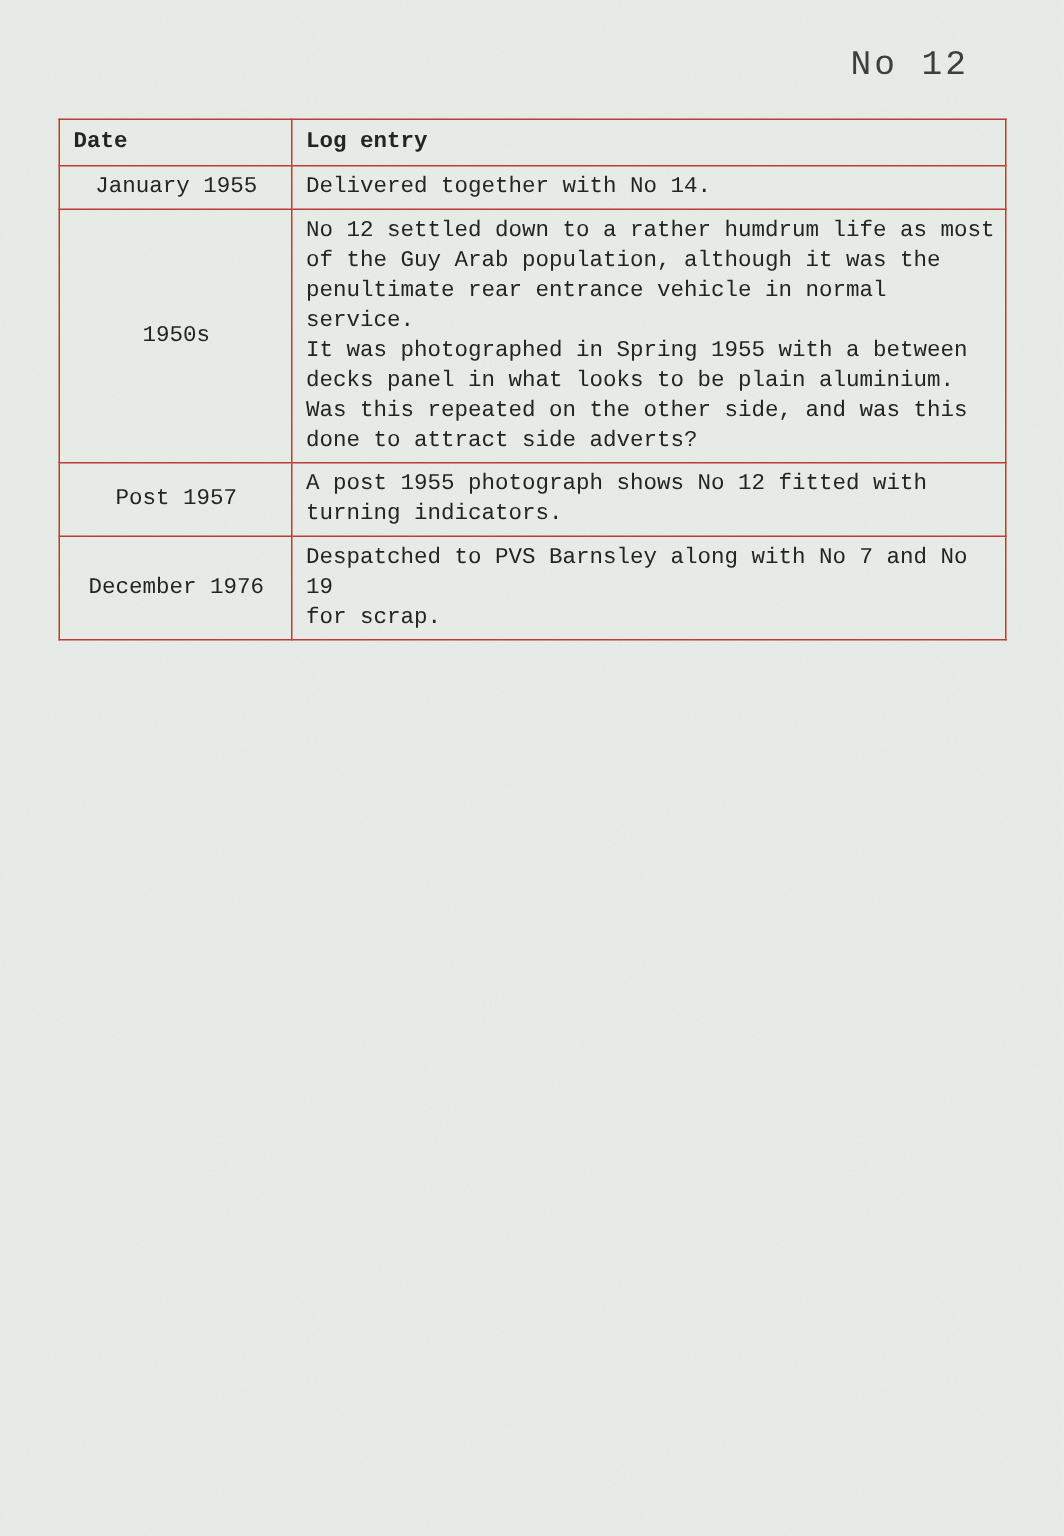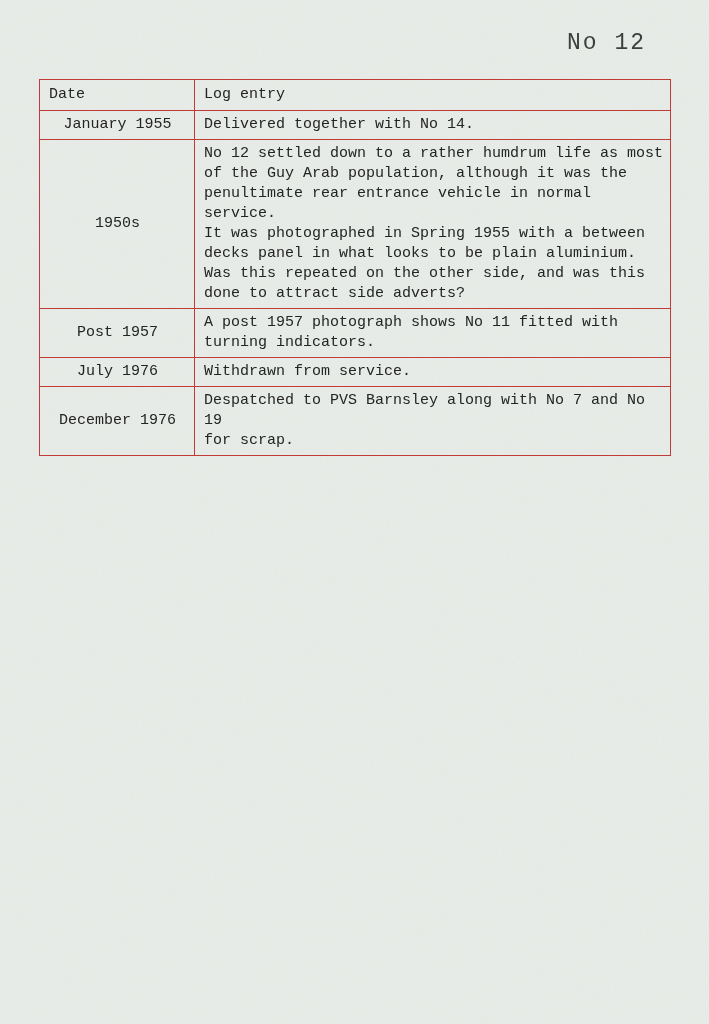--- a/index.html
+++ b/index.html
@@ -53,21 +53,21 @@
     border: 1.5px solid #c23a36;
     font-size: 15px;
     line-height: 20px;
     color: #242424;
     vertical-align: middle;
     padding: 4px 8px 4px 9px;
   }
   .log-table col.date-col  { width: 155px; }
   .log-table col.entry-col { width: 476px; }
   .log-table th {
-    font-weight: normal;
+    font-weight: bold;
     padding-top: 5px;
     padding-bottom: 5px;
   }
   .log-table th.date-header {
     text-align: left;
   }
   .log-table th.entry-header {
     text-align: left;
   }
   .log-table td.date-cell {
@@ -121,26 +121,22 @@
           <td class="entry-cell">No 12 settled down to a rather humdrum life as most
 of the Guy Arab population, although it was the
 penultimate rear entrance vehicle in normal service.
 It was photographed in Spring 1955 with a between
 decks panel in what looks to be plain aluminium.
 Was this repeated on the other side, and was this
 done to attract side adverts?</td>
         </tr>
         <tr>
           <td class="date-cell">Post 1957</td>
-          <td class="entry-cell">A post 1957 photograph shows No 11 fitted with
+          <td class="entry-cell">A post 1955 photograph shows No 12 fitted with
 turning indicators.</td>
-        </tr>
-        <tr>
-          <td class="date-cell">July 1976</td>
-          <td class="entry-cell">Withdrawn from service.</td>
         </tr>
         <tr>
           <td class="date-cell">December 1976</td>
           <td class="entry-cell">Despatched to PVS Barnsley along with No 7 and No 19
 for scrap.</td>
         </tr>
       </tbody>
     </table>
 
   </div>

